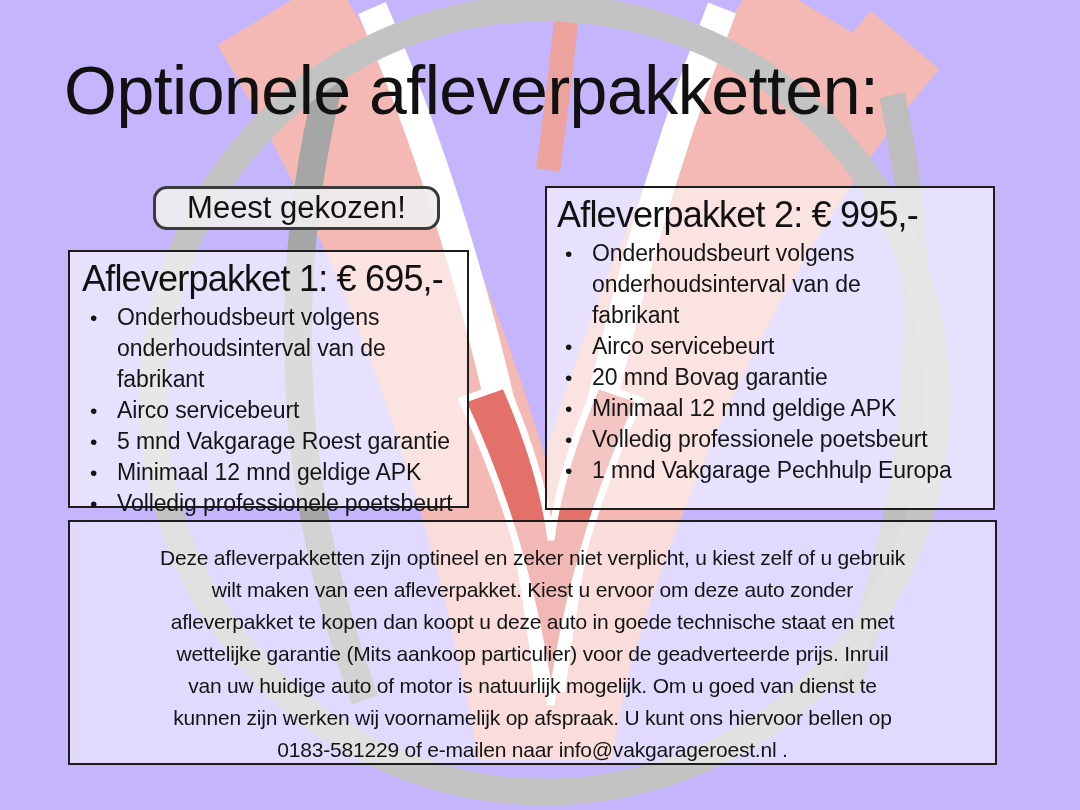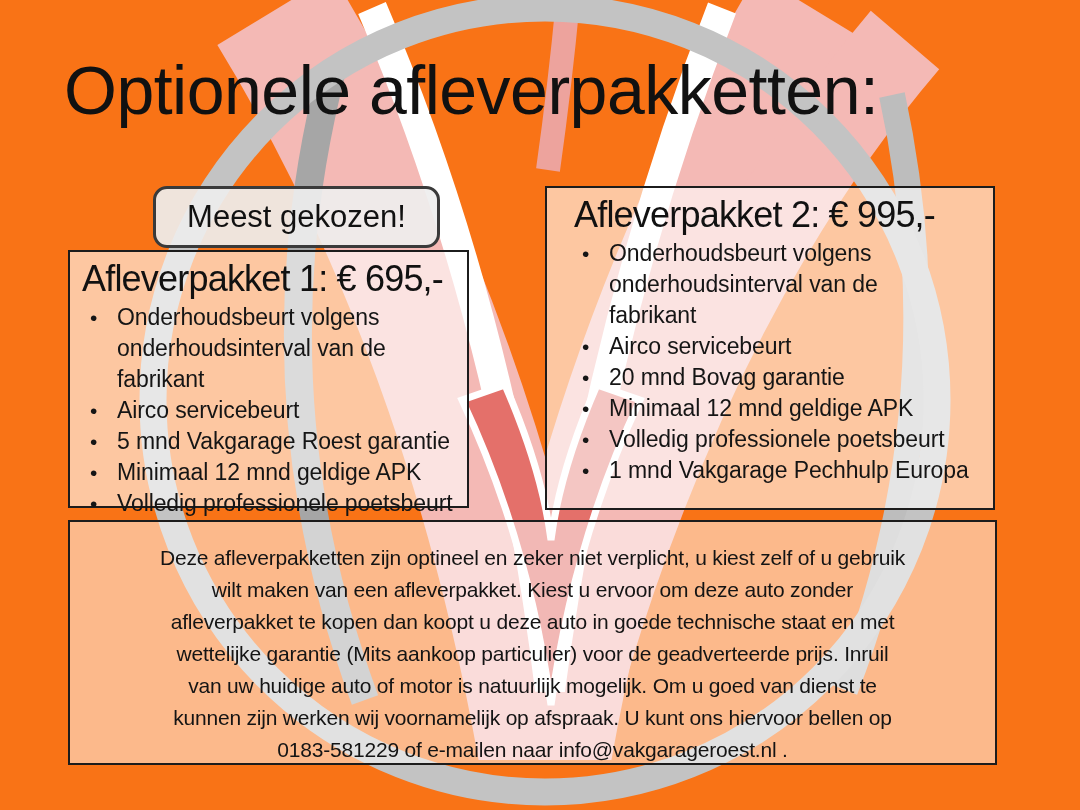--- a/index.html
+++ b/index.html
@@ -1,39 +1,39 @@
 <!DOCTYPE html>
 <html><head>
 <meta charset="utf-8">
 <style>
   html,body{margin:0;padding:0;background:#ffffff;}
   .slide{
-    position:relative;width:1080px;height:810px;overflow:hidden;background:#f97316;
+    position:relative;width:1080px;height:810px;overflow:hidden;background:#c4b5fd;
     font-family:"Liberation Sans", sans-serif;color:#1a1a1a;
   }
   .watermark{position:absolute;left:0;top:0;width:1080px;height:810px;z-index:0;}
   .layer{position:absolute;z-index:1;}
 
   .title{
     left:64px;top:50px;width:990px;margin:0;
     font-size:68px;font-weight:400;letter-spacing:-0.5px;line-height:1.2;color:#111;
   }
   .badge{
-    left:153px;top:186px;width:287px;height:62px;
+    left:153px;top:186px;width:287px;height:44px;
     background:rgba(238,238,238,0.92);
     border:3px solid #3a3a3a;border-radius:14px;
     display:flex;align-items:center;justify-content:center;box-sizing:border-box;
     font-size:31px;color:#111;
   }
   .pkg{
     border:2px solid #1c1c1c;background:rgba(255,255,255,0.6);
     box-sizing:border-box;padding:4px 12px 4px 12px;
   }
   .pkg1{left:68px;top:250px;width:401px;height:258px;}
-  .pkg2{left:545px;top:186px;width:450px;height:324px;padding-left:27px;}
+  .pkg2{left:545px;top:186px;width:450px;height:324px;padding-left:10px;}
   .pkg h2{
     margin:2px 0 2px 0;font-size:36px;font-weight:400;letter-spacing:-0.8px;color:#111;
     white-space:nowrap;
   }
   .pkg ul{list-style:none;margin:2px 0 0 0;padding:0;}
   .pkg li{display:flex;align-items:flex-start;font-size:23px;line-height:31px;color:#151515;}
   .pkg .dot{width:35px;flex:0 0 35px;text-align:left;padding-left:8px;box-sizing:border-box;font-size:21px;}
   .pkg .li-text{white-space:pre-line;letter-spacing:-0.1px;}
 
   .footer-box{

